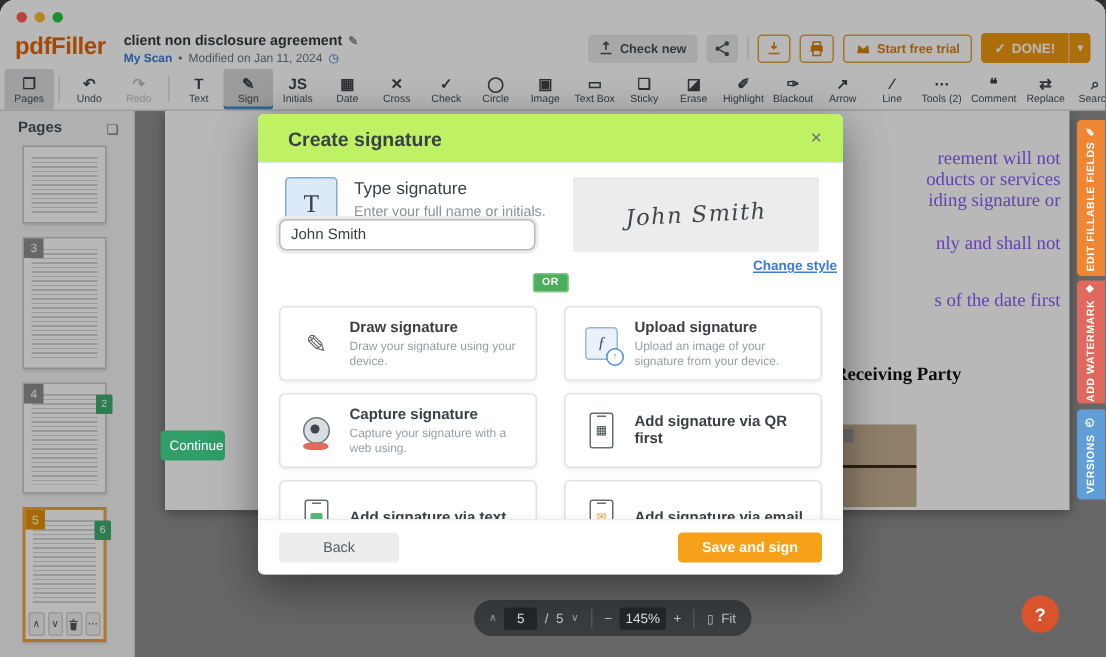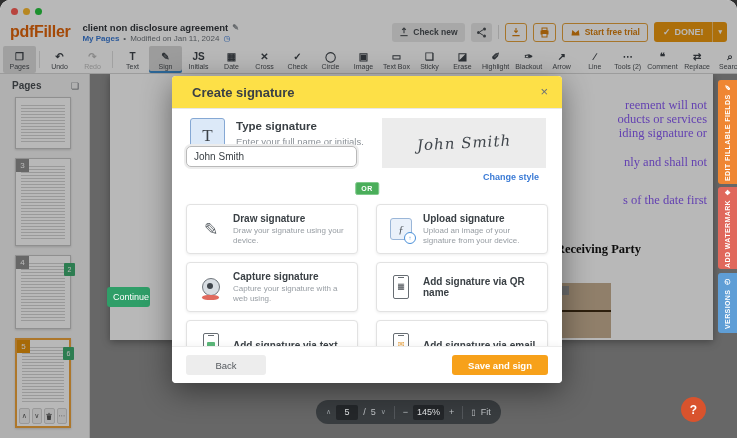--- a/index.html
+++ b/index.html
@@ -95,38 +95,38 @@
   .fit-ico{font-size:8px;color:#c0c4c7;}
   .help-btn{position:absolute;left:681px;top:397px;width:25px;height:25px;border-radius:50%;background:#d9532d;
     color:#fff;font-size:12px;font-weight:bold;border:none;z-index:55;display:flex;align-items:center;justify-content:center;}
 
   
   .overlay{position:absolute;inset:0;background:rgba(0,0,0,.28);z-index:50;}
 
   
   .modal{position:absolute;left:172px;top:76px;width:390px;height:307px;background:#fff;border-radius:4px;z-index:60;
     box-shadow:0 8px 30px rgba(0,0,0,.45);}
-  .m-head{position:absolute;top:0;left:0;right:0;height:32px;border-bottom:1px solid #e8e8e8;background:#fde047;
+  .m-head{position:absolute;top:0;left:0;right:0;height:32px;border-bottom:1px solid #e8e8e8;background:#bef264;
     border-radius:4px 4px 0 0;}
   .m-title{position:absolute;left:20px;top:9px;font-size:13px;font-weight:bold;color:#3a4045;}
   .m-close{position:absolute;right:12px;top:7px;font-size:13px;color:#6a7076;background:none;border:none;
     font-family:inherit;line-height:1;padding:2px;}
   .m-body{position:absolute;top:32px;left:0;right:0;bottom:0;overflow:hidden;border-radius:0 0 4px 4px;}
   .type-iconbox{position:absolute;left:18px;top:10px;width:33px;height:33px;background:#dce9f8;border:1px solid #85a8d4;
     border-radius:3px;display:flex;align-items:center;justify-content:center;
     font-family:"Liberation Serif",serif;font-size:17px;color:#3c4248;}
-  .type-title{position:absolute;left:64px;top:12px;font-size:11.5px;font-weight:bold;color:#3a4045;}
+  .type-title{position:absolute;left:64px;top:12px;font-size:11.5px;font-weight:normal;color:#3a4045;}
   .type-sub{position:absolute;left:64px;top:28px;font-size:9.5px;color:#8a9096;}
   .type-input{position:absolute;left:14px;top:38px;width:171px;height:21px;box-sizing:border-box;border:1px solid #b9b9b9;
     border-radius:5px;box-shadow:0 0 0 2px #ececec;padding:0 7px;font-size:10px;color:#3a4045;font-family:inherit;}
   .sig-preview{position:absolute;left:210px;top:10px;width:164px;height:50px;background:#ececec;display:flex;
     align-items:center;justify-content:center;}
   .sig-script{font-family:"DejaVu Serif","Liberation Serif",serif;font-style:italic;font-size:15px;color:#40464c;
     transform:rotate(-3deg);letter-spacing:1px;}
-  .change-style{position:absolute;right:23px;top:64px;font-size:9px;color:#3b7bd6;font-weight:bold;}
+  .change-style{position:absolute;right:4px;top:64px;font-size:9px;color:#3b7bd6;text-decoration:underline;font-weight:bold;}
   .or-badge{position:absolute;left:50%;top:74px;transform:translateX(-50%);background:#4aae5a;color:#fff;font-size:7px;
     font-weight:bold;padding:2px 5px;border-radius:2px;letter-spacing:.5px;border:1px solid #7fc98b;}
   .cards{position:absolute;left:14px;top:96px;display:grid;grid-template-columns:172px 172px;grid-auto-rows:50px;
     column-gap:18px;row-gap:8px;}
   .card{background:#fff;border:1px solid #e2e2e2;border-radius:4px;box-shadow:0 1px 3px rgba(0,0,0,.07);
     display:flex;align-items:center;gap:8px;padding:0 8px 0 10px;box-sizing:border-box;}
   .cicon{width:28px;min-width:28px;height:30px;position:relative;display:flex;align-items:center;justify-content:center;}
   .ctext{display:flex;flex-direction:column;gap:2px;}
   .ctitle{font-size:10px;font-weight:bold;color:#3a4045;line-height:1.1;}
   .cdesc{font-size:8px;color:#979da3;line-height:1.25;}
@@ -165,21 +165,21 @@
   </div>
 
   <div class="header">
     <div class="logo">pdfFiller</div>
     <div class="doc-info">
       <div class="doc-title">
         <span>client non disclosure agreement</span>
         <span class="pencil">✎</span>
       </div>
       <div class="doc-sub">
-        <span class="link">My Pages</span>
+        <span class="link">My Scan</span>
         <span>•</span>
         <span>Modified on Jan 11, 2024</span>
         <span class="clock">◷</span>
       </div>
     </div>
     <div class="hright">
       <button class="hbtn">
         <span class="hicon">
             <svg width="10" height="10" viewBox="0 0 11 11">
               <path d="M5.5 7V1.5M3.5 3.2l2-2 2 2" stroke="#4a4f54" fill="none" stroke-width="1.2"></path>
@@ -469,21 +469,21 @@
               <div class="cdesc">Capture your signature with a web using.</div>
             </div>
           </div>
           <div class="card">
             <div class="cicon">
               <span class="phone">
                 <span class="qrm">▦</span>
               </span>
             </div>
             <div class="ctext">
-              <div class="ctitle">Add signature via QR name</div>
+              <div class="ctitle">Add signature via QR first</div>
             </div>
           </div>
           <div class="card">
             <div class="cicon">
               <span class="phone">
                 <span class="msg"></span>
               </span>
             </div>
             <div class="ctext">
               <div class="ctitle">Add signature via text</div>

